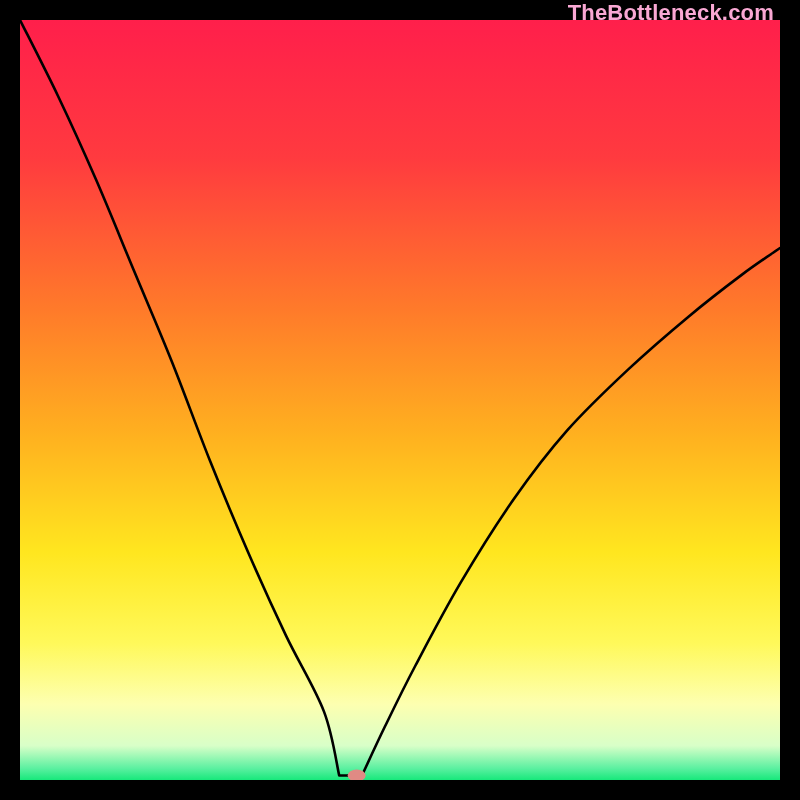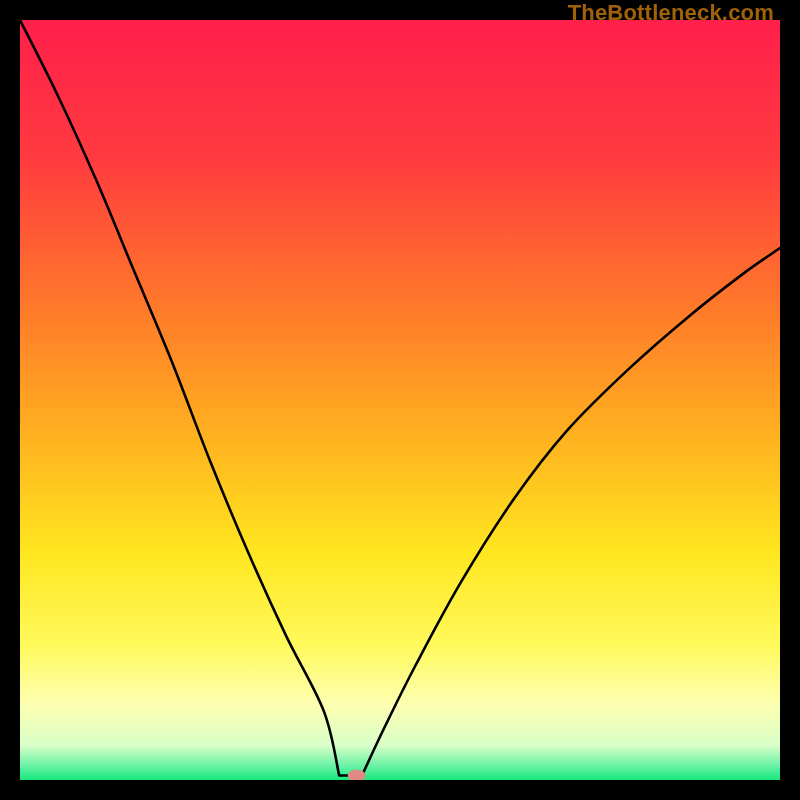--- a/index.html
+++ b/index.html
@@ -23,21 +23,21 @@
     position: absolute;
     left: 0;
     top: 0;
     width: 760px;
     height: 760px;
   }
   .watermark {
     position: absolute;
     top: 0;
     right: 26px;
-    color: #a16207;
+    color: #f9a8d4;
     font-size: 22px;
     font-weight: 600;
     letter-spacing: 0.2px;
     user-select: none;
   }
   svg { display: block; }
 </style>
 </head>
 <body>
 

